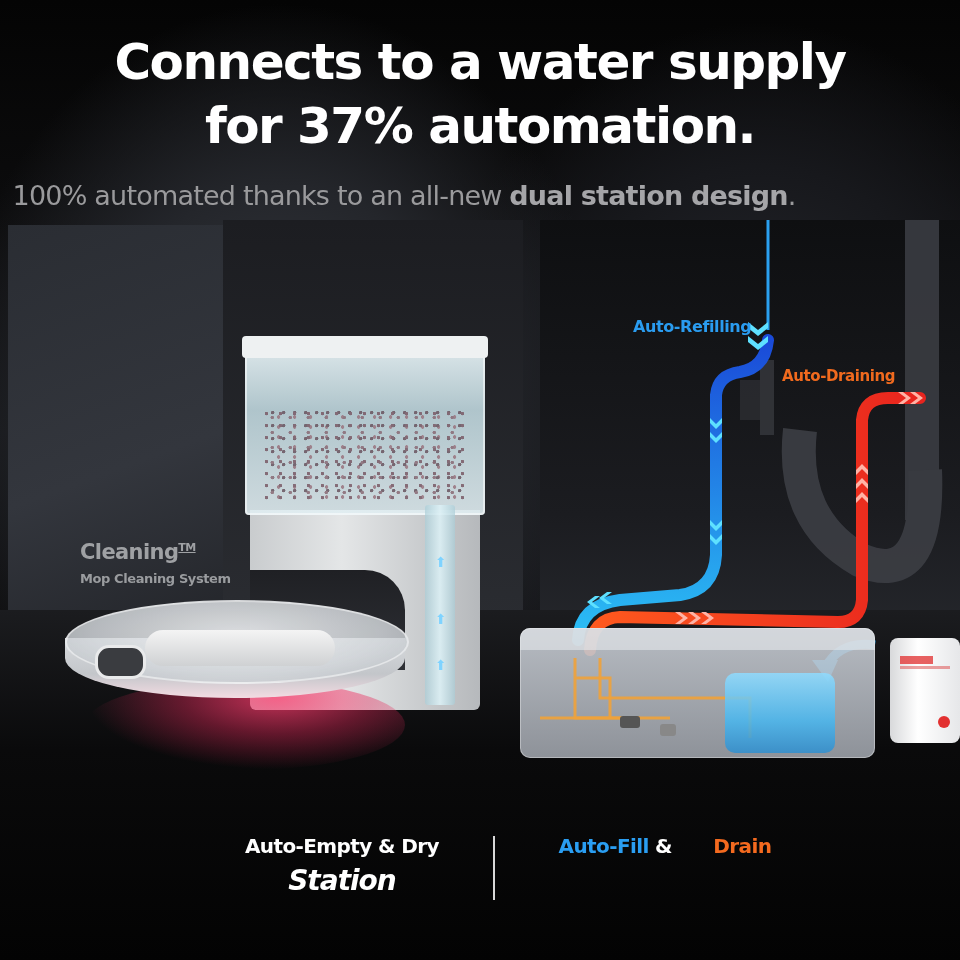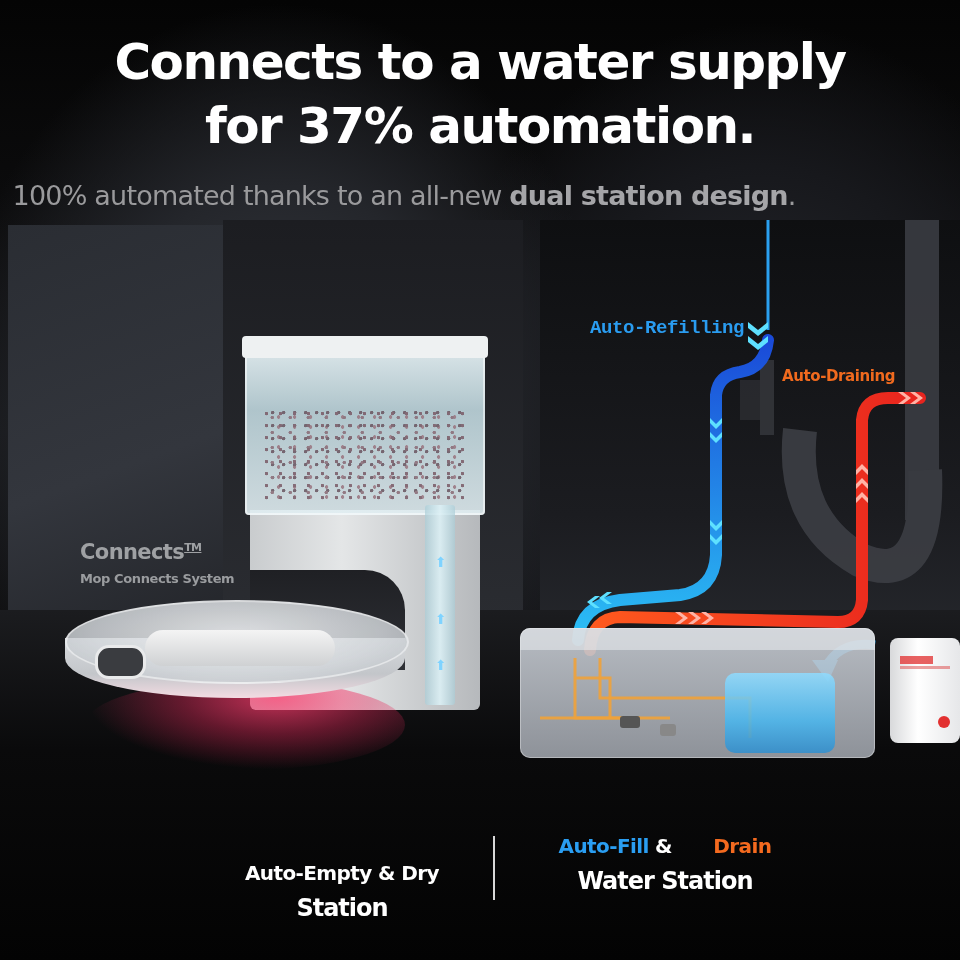--- a/index.html
+++ b/index.html
@@ -68,29 +68,29 @@
     background:linear-gradient(90deg,#d8d9db 0%,#ffffff 40%,#e6e7e9 100%); }
   .pouch-title { position:absolute; left:10px; top:18px; width:55px; height:8px; background:linear-gradient(90deg,#e23a3a 60%,transparent 60%); opacity:0.8; }
   .pouch-title2 { position:absolute; left:10px; top:28px; width:50px; height:3px; background:#e06060; opacity:0.6; }
   .pouch-logo { position:absolute; left:48px; top:78px; width:12px; height:12px; border-radius:50%; background:#e23030; }
 
   .pipes { position:absolute; left:0; top:0; width:960px; height:960px; }
 
   .lbl-rinsesync { position:absolute; left:80px; top:540px; color:#9fa1a4; font-weight:bold; font-size:21px; letter-spacing:-0.6px; }
   .lbl-rinsesync sup { font-size:11px;text-decoration:underline; }
   .lbl-mop { position:absolute; left:80px; top:571px; color:#9a9c9f; font-weight:bold; font-size:13px; letter-spacing:-0.4px; }
-  .lbl-refill { position:absolute; left:590px; top:317px; color:#2a9cf0; font-weight:bold; font-size:19px; letter-spacing:-0.4px;font-family:Liberation Mono, monospace; }
+  .lbl-refill { position:absolute; left:633px; top:317px; color:#2a9cf0; font-weight:bold; font-size:16px; letter-spacing:-0.4px; }
   .lbl-drain { position:absolute; left:782px; top:367px; color:#f06a1e; font-weight:bold; font-size:15px; letter-spacing:-0.4px; }
   .lbl-adds { position:absolute; left:790px; top:760px; color:#a4a5a8; font-weight:bold; font-size:15px; line-height:20px; letter-spacing:-0.4px; }
 
   .caption { position:absolute; top:832px; text-align:center; color:#fff; font-weight:bold; }
-  .cap-left { left:222px; width:240px;margin-top:27px; }
+  .cap-left { left:222px; width:240px; }
   .cap-right { left:520px; width:290px; }
   .cap-small { font-size:20px; line-height:28px; letter-spacing:-0.6px; }
-  .cap-big { font-size:24px; line-height:42px; letter-spacing:-1px; }
+  .cap-big { font-size:28px; line-height:42px; letter-spacing:-1px;font-style:italic; }
   .blue { color:#2a9ef2; } .orange { color:#f46a1f;margin-left:35px; }
   .divider { position:absolute; left:493px; top:836px; width:2px; height:64px; background:#d8d8d8; }
 </style>
 </head>
 <body>
 
 <div class="canvas">
   <div class="wall-left"></div>
   <div class="wall-mid"></div>
   <div class="wall-right"></div>
@@ -182,27 +182,26 @@
     </svg>
     <div class="ws-blue-tank"></div>
   </div>
 
   <div class="cleaning-pouch">
     <div class="pouch-title"></div>
     <div class="pouch-title2"></div>
     <div class="pouch-logo"></div>
   </div>
 
-  <div class="lbl-rinsesync"><span>Connects</span><sup>TM</sup></div>
-  <div class="lbl-mop">Mop Connects System</div>
+  <div class="lbl-rinsesync"><span>Cleaning</span><sup>TM</sup></div>
+  <div class="lbl-mop">Mop Cleaning System</div>
   <div class="lbl-refill">Auto-Refilling</div>
   <div class="lbl-drain">Auto-Draining</div>
 
   <div class="caption cap-left">
     <div class="cap-small">Auto-Empty &amp; Dry</div>
     <div class="cap-big">Station</div>
   </div>
   <div class="divider"></div>
   <div class="caption cap-right">
     <div class="cap-small"><span class="blue">Auto-Fill</span><span style="white-space:pre"> &amp; </span><span class="orange">Drain</span></div>
-    <div class="cap-big">Water Station</div>
   </div>
 </div>
 
 </body></html>

